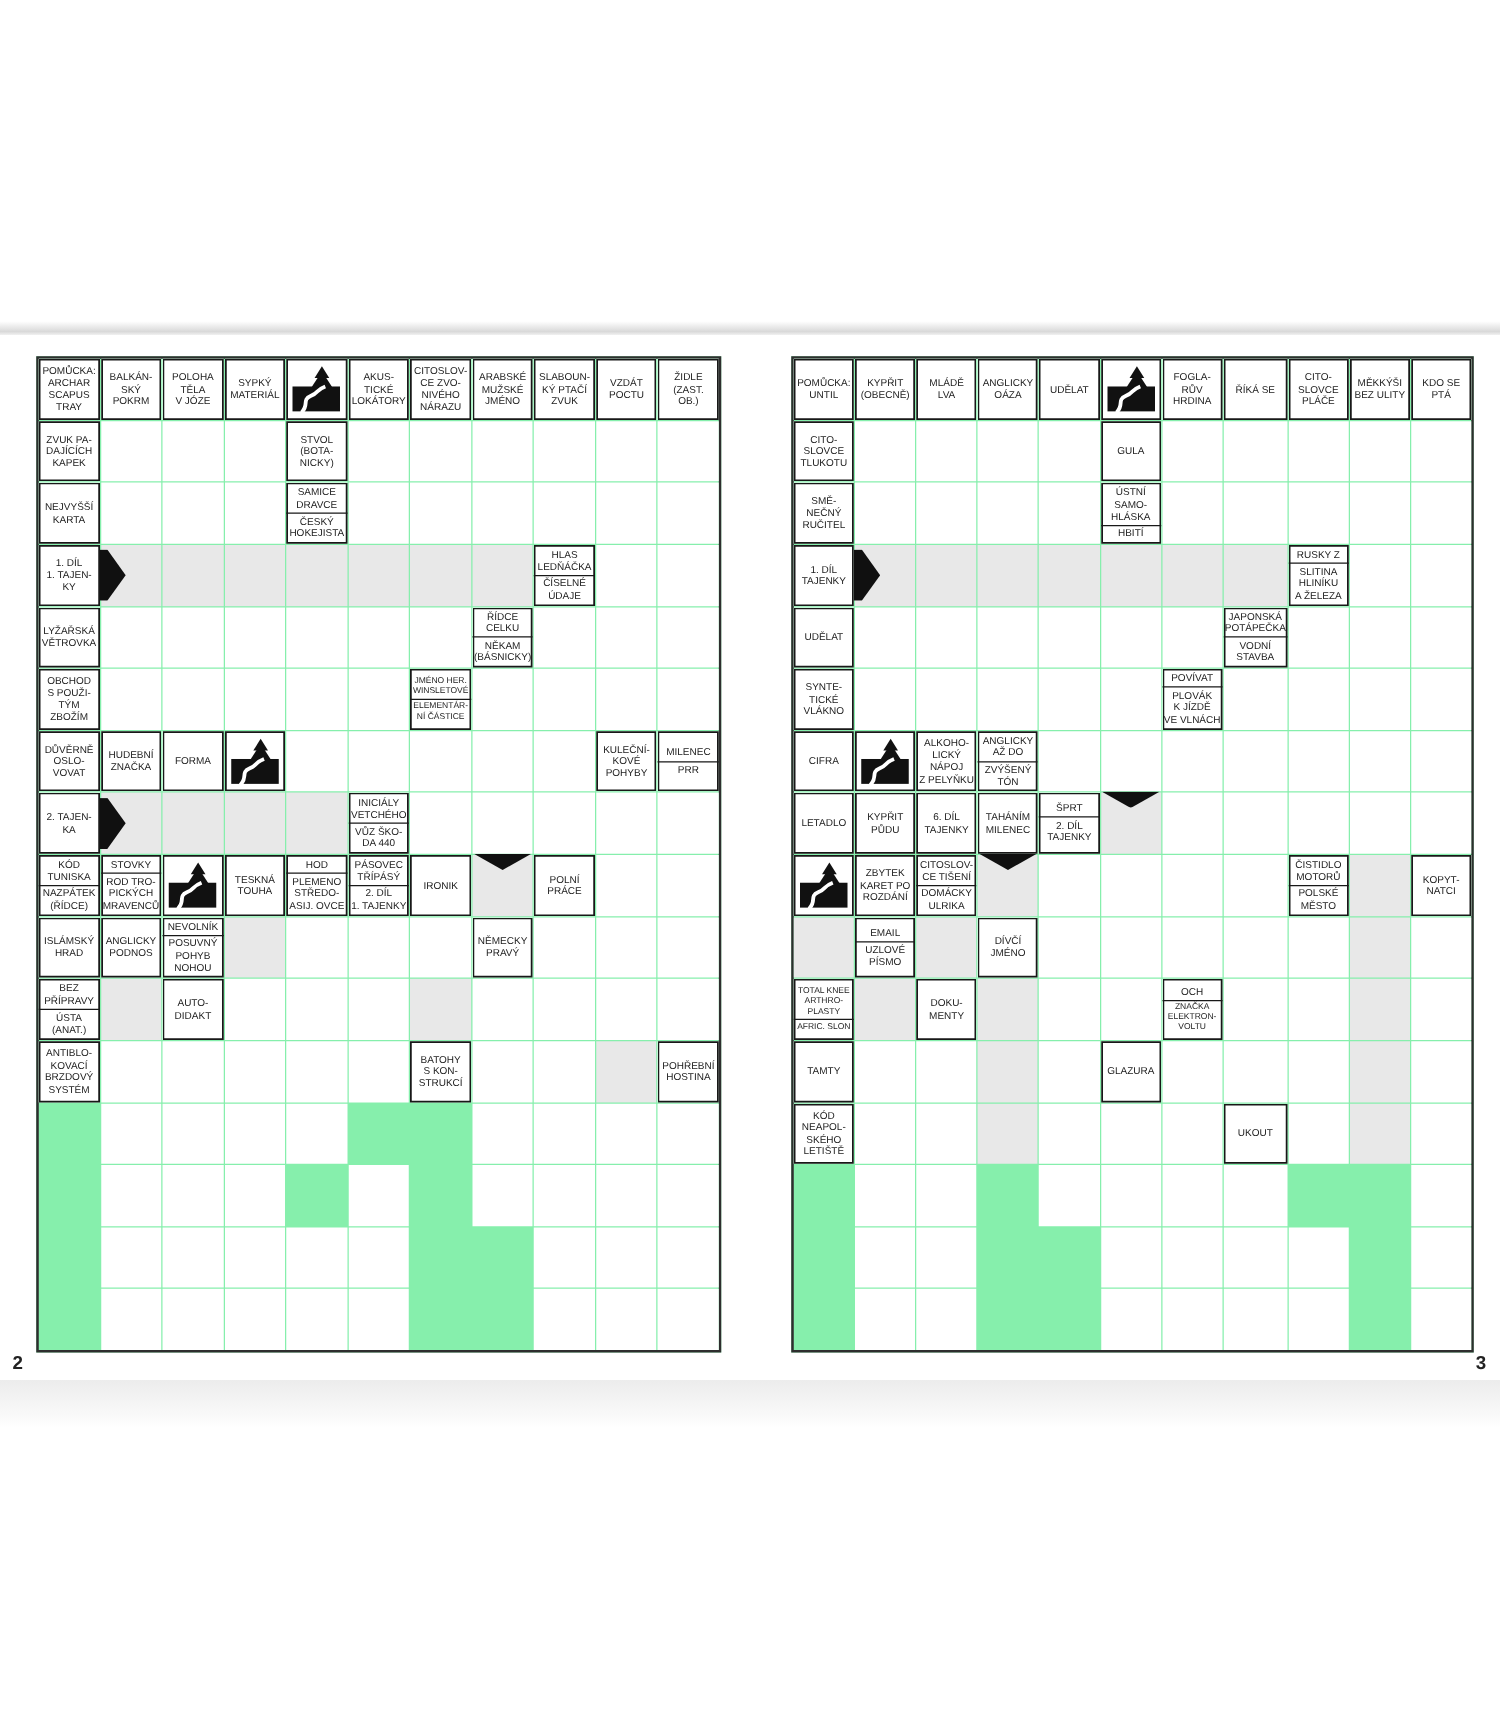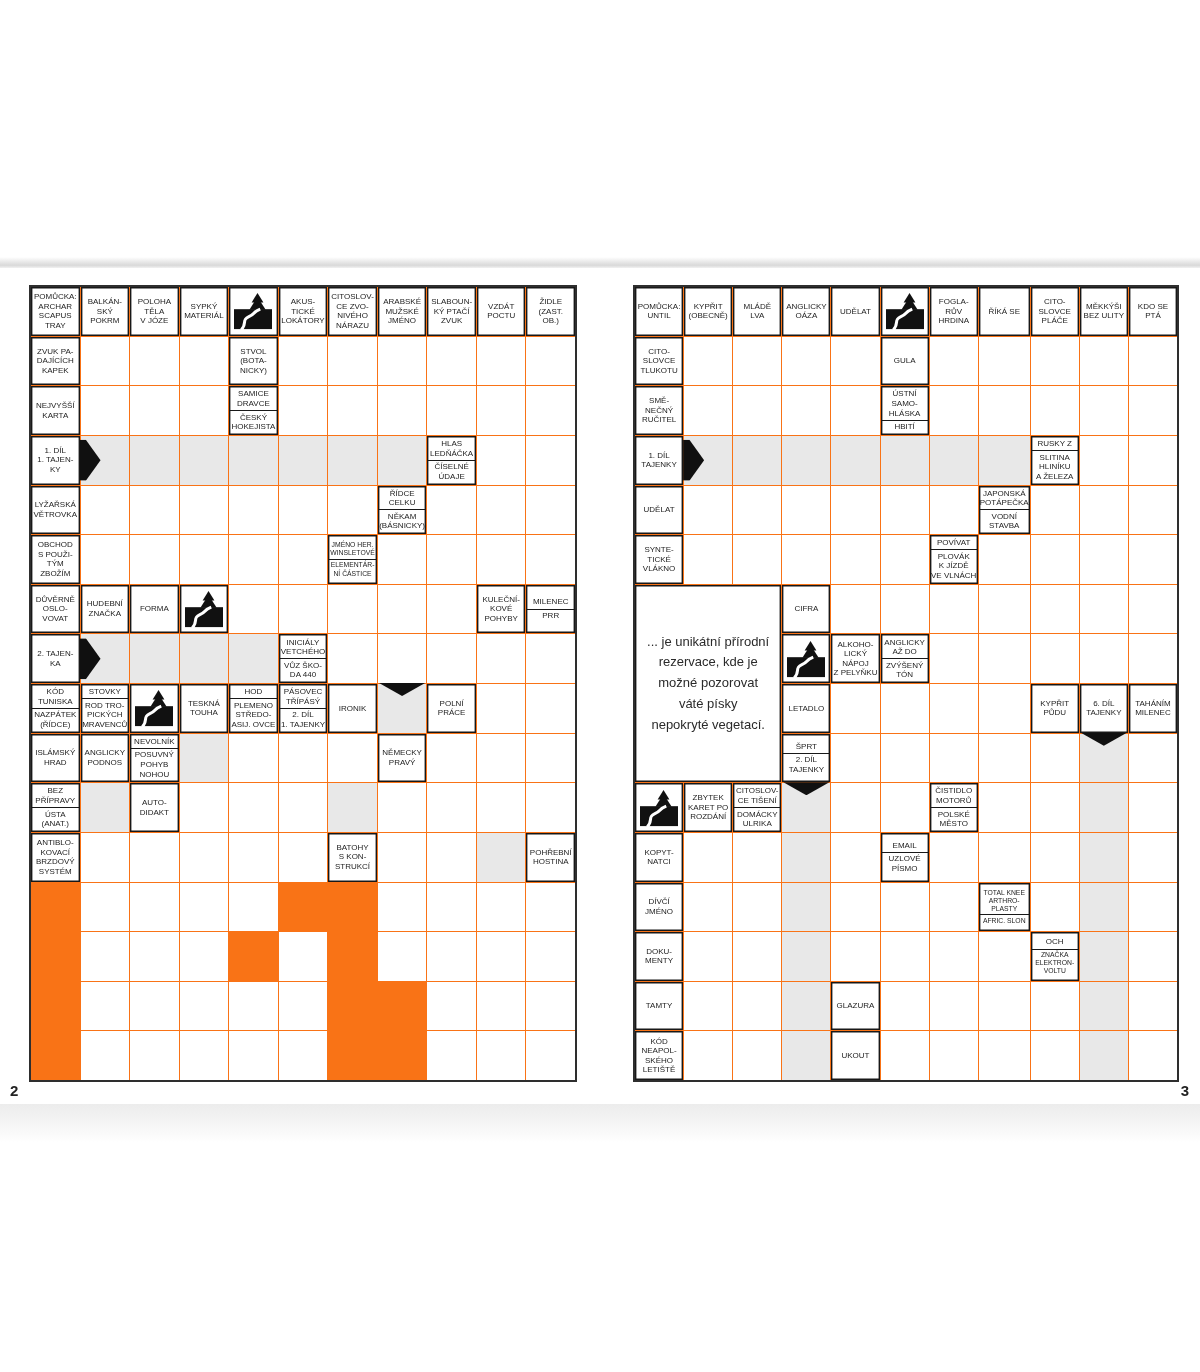--- a/index.html
+++ b/index.html
@@ -12,21 +12,21 @@
     background:linear-gradient(180deg,#ffffff 0%,#d9d9d9 75%,#f1f1f1 100%);
   }
   .page-edge-bottom{
     position:absolute;left:0;top:1104px;width:1200px;height:38px;
     background:linear-gradient(180deg,#ececec 0%,#fafafa 80%,#ffffff 100%);
   }
   .grid{
     position:absolute;display:grid;
     grid-template-columns:repeat(11,1fr);
     grid-template-rows:repeat(16,1fr);
-    gap:1px;background:#f97316;border:2px solid #2e2e2e;
+    gap:1px;background:#86efac;border:2px solid #2e2e2e;
   }
   #left-grid{left:29px;top:285px;width:544px;height:793px;}
   #right-grid{left:633px;top:285px;width:542px;height:793px;}
   .cell{background:#ffffff;position:relative;}
   .gray{background:#e8e8e8;}
   .clue,.clue2,.big,.logo{box-shadow:inset 0 0 0 1.4px #181818;z-index:1;}
   .clue{
     display:flex;align-items:center;justify-content:center;text-align:center;
     white-space:pre-line;font-size:8px;line-height:1.2;padding:1px;
   }
@@ -472,25 +472,20 @@
       <div class="cell clue2">
         <div class="half">POVÍVAT</div>
         <div class="half">PLOVÁK
 K JÍZDĚ
 VE VLNÁCH</div>
       </div>
       <div class="cell" style="grid-area: 6 / 8;"></div>
       <div class="cell" style="grid-area: 6 / 9;"></div>
       <div class="cell" style="grid-area: 6 / 10;"></div>
       <div class="cell" style="grid-area: 6 / 11;"></div>
-      <div class="cell big" style="grid-area: 7 / 1 / span 4 / span 3;">... je unikátní přírodní
-rezervace, kde je
-možné pozorovat
-váté písky
-nepokryté vegetací.</div>
       <div class="cell clue">CIFRA</div>
       <div class="cell" style="grid-area: 7 / 5;"></div>
       <div class="cell" style="grid-area: 7 / 6;"></div>
       <div class="cell" style="grid-area: 7 / 7;"></div>
       <div class="cell" style="grid-area: 7 / 8;"></div>
       <div class="cell" style="grid-area: 7 / 9;"></div>
       <div class="cell" style="grid-area: 7 / 10;"></div>
       <div class="cell" style="grid-area: 7 / 11;"></div>
       <div class="cell clue logo">
   <svg viewBox="0 0 44 42" xmlns="http://www.w3.org/2000/svg">

